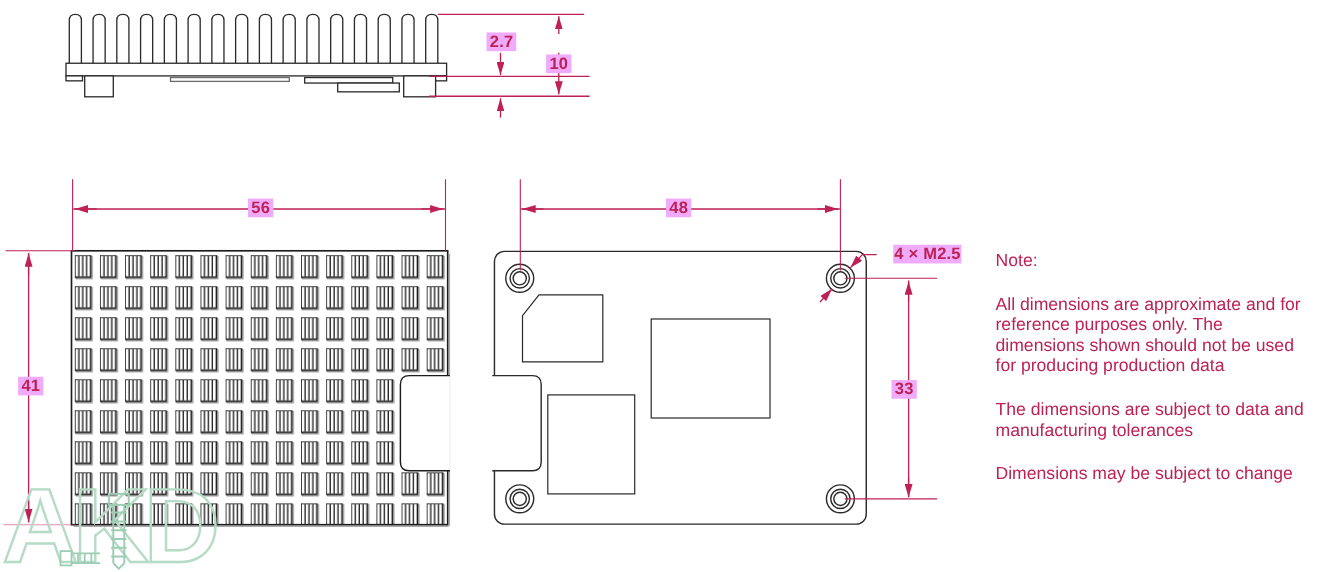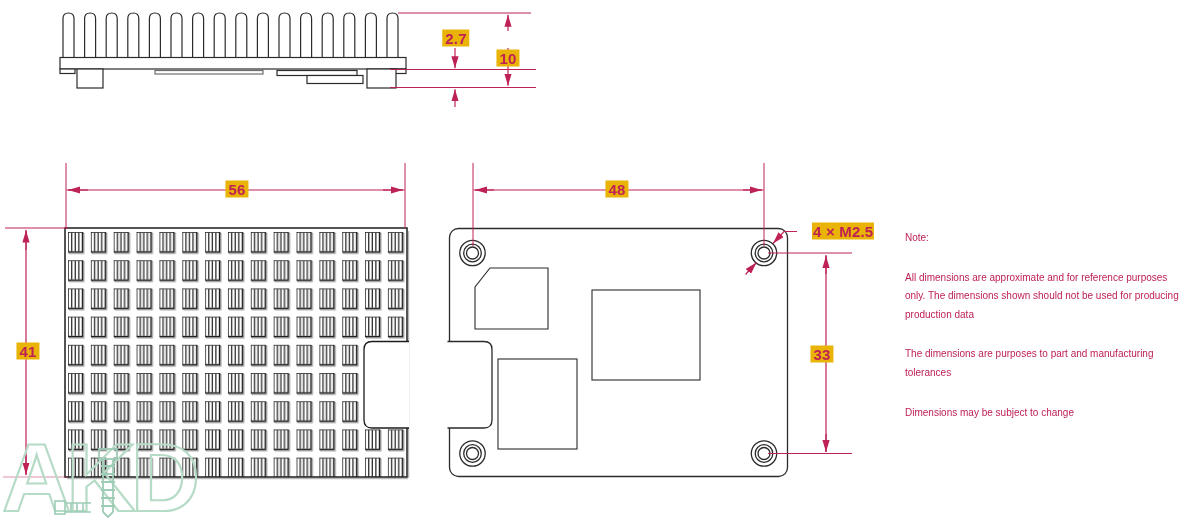--- a/index.html
+++ b/index.html
@@ -3,27 +3,27 @@
 <meta charset="utf-8">
 <style>
   html,body{margin:0;padding:0;background:#fff;}
   .canvas{
     position:relative;width:1200px;height:520px;background:#ffffff;overflow:hidden;
     font-family:"Liberation Sans",sans-serif;
   }
   svg{position:absolute;left:0;top:0;}
   .dim{
     position:absolute;color:#be2154;font-weight:bold;font-size:15px;
-    transform:translate(-50%,-50%);white-space:nowrap;background:#eab308;padding:0 3px;
+    transform:translate(-50%,-50%);white-space:nowrap;background:#f0abfc;padding:0 3px;
     letter-spacing:0.2px;
   }
   .dim.left-anchor{transform:translate(0,-50%);padding:0 1px;}
   .notes{
     position:absolute;left:905px;top:229px;width:284px;color:#be2154;
-    font-size:10px;line-height:18.6px;font-weight:400;
+    font-size:16px;line-height:18.6px;font-weight:400;
   }
   .notes p{margin:0 0 21px 0;}
 </style>
 </head>
 <body>
 
 <div class="canvas">
 
   <svg width="1200" height="520" viewBox="0 0 1200 520">
     <defs>
@@ -146,17 +146,17 @@
   <div class="dim" style="left:508px;top:38px;margin-top:20px;">10</div>
   <div class="dim" style="left:237px;top:189px;">56</div>
   <div class="dim" style="left:28px;top:351px;text-align:right;">41</div>
   <div class="dim" style="left:617px;top:189px;">48</div>
   <div class="dim" style="left:822px;top:354px;">33</div>
   <div class="dim left-anchor" style="left:800px;top:231px;margin-left:12px;">4 × M2.5</div>
 
   <div class="notes">
     <p>Note:</p>
     <p>All dimensions are approximate and for reference purposes only. The dimensions shown should not be used for producing production data</p>
-    <p>The dimensions are purposes to part and manufacturing tolerances</p>
+    <p>The dimensions are subject to data and manufacturing tolerances</p>
     <p>Dimensions may be subject to change</p>
   </div>
 
 </div>
 
 </body></html>

